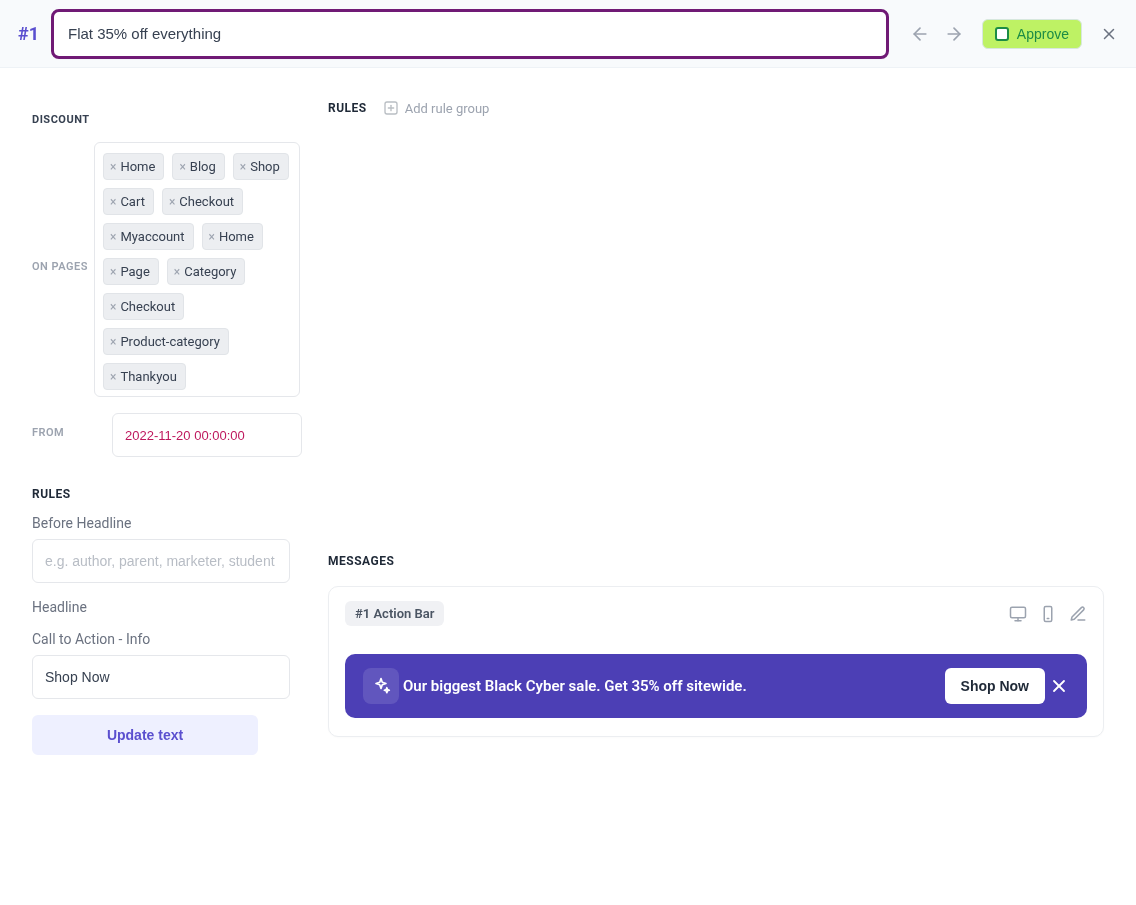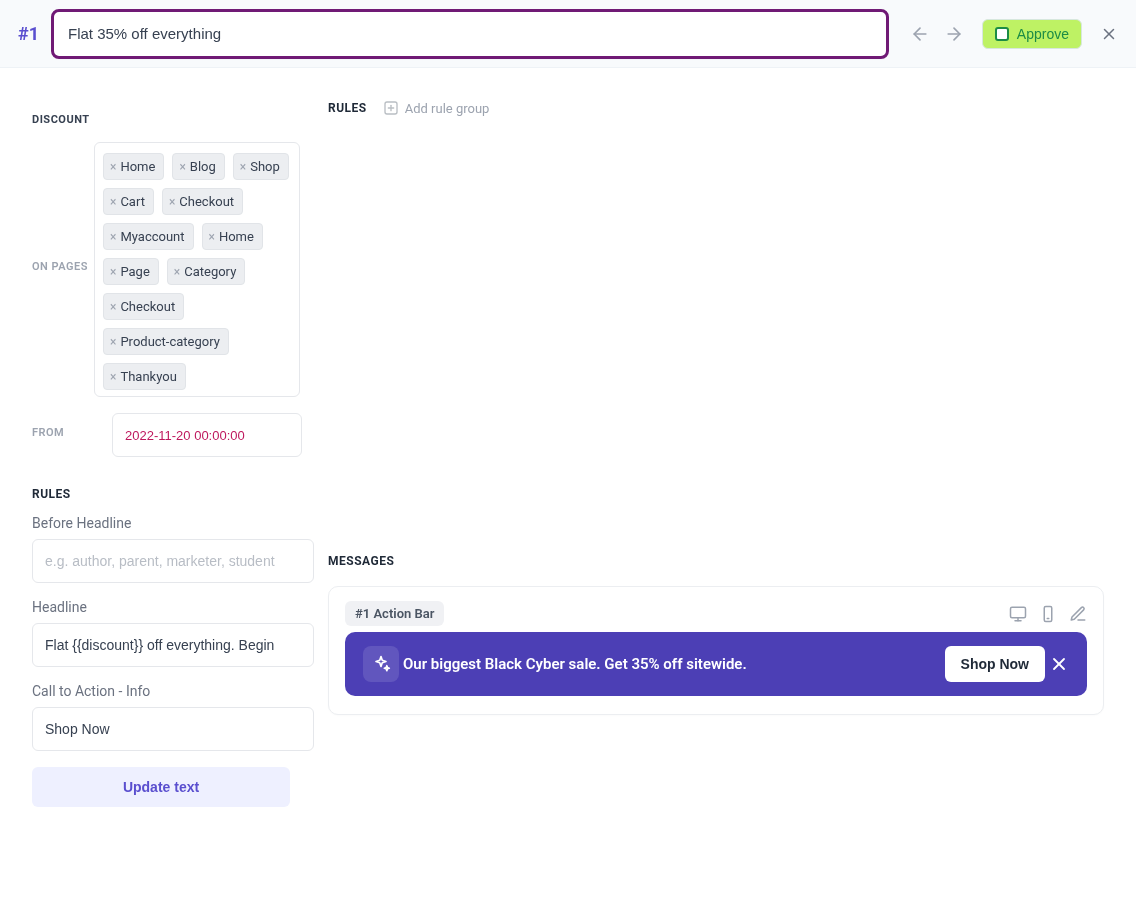--- a/index.html
+++ b/index.html
@@ -139,26 +139,26 @@
   .text-input.sm { height: 44px; width: 190px; font-size: 13px; }
 
   
   .section-title {
     font-size: 12px; font-weight: 700; letter-spacing: 0.5px; color:#1f2937;
     margin: 30px 0 14px;
   }
   .fg { margin-bottom: 16px; }
   .fg label { display:block; color:#6b7280; font-size: 14px; margin-bottom: 8px; }
   .fg .inp {
-    width: 282px; height: 44px; border: 1px solid #e5e7eb; border-radius: 6px;
+    width: 258px; height: 44px; border: 1px solid #e5e7eb; border-radius: 6px;
     padding: 0 12px; font-size: 14px; color:#374151; background:#fff; outline:none;
   }
 
   .update-btn {
-    width: 258px; height: 40px; border-radius: 6px;
+    width: 226px; height: 40px; border-radius: 6px;
     background: #eef0ff; color:#5A4FCF; font-weight: 600;
     border: none; cursor: pointer; font-size: 14px;
   }
 
   
   .rules-header { display:flex; align-items:center; gap: 16px; margin-top: 4px; margin-bottom: 8px; }
   .rules-header .ttl { font-size: 12px; font-weight: 700; letter-spacing: 0.5px; color:#1f2937; }
   .add-rule {
     display:inline-flex; align-items:center; gap:6px; color:#9ca3af; font-size: 13px; cursor:pointer;
   }
@@ -166,21 +166,21 @@
 
   .messages-title {
     font-size: 12px; font-weight: 700; letter-spacing: 0.5px; color:#1f2937;
     margin-top: 438px; margin-bottom: 18px;
   }
 
   .card {
     border: 1px solid #eceef1; border-radius: 10px; background:#fff;
     padding: 14px 16px 18px; box-shadow: 0 1px 2px rgba(0,0,0,0.02);
   }
-  .card-head { display:flex; align-items:center; margin-bottom: 6px; }
+  .card-head { display:flex; align-items:center; margin-bottom: 28px; }
   .badge {
     background:#f0f1f4; color:#4b5563; border-radius: 6px; padding: 5px 10px;
     font-size: 13px; font-weight: 600;
   }
   .card-head .sp { flex:1; }
   .tool { color:#9ca3af; margin-left: 12px; cursor:pointer; display:inline-flex; }
 
   .action-bar {
     display:flex; align-items:center; gap: 4px;
     background:#4c3fb5; color:#fff; border-radius: 10px; padding: 14px 18px;
@@ -310,21 +310,20 @@
     
     <div class="section-title">RULES</div>
 
     <div class="fg">
       <label>Before Headline</label>
       <input class="inp" type="text" placeholder="e.g. author, parent, marketer, student" style="">
     </div>
 
     <div class="fg">
       <label>Headline</label>
-      <input class="inp" type="text" value="Flat {{discount}} off everything. Begin" style="">
     </div>
 
     <div class="fg">
       <label>Call to Action - Info</label>
       <input class="inp" type="text" value="Shop Now" style="">
     </div>
 
     <button class="update-btn">Update text</button>
 
   </div>

